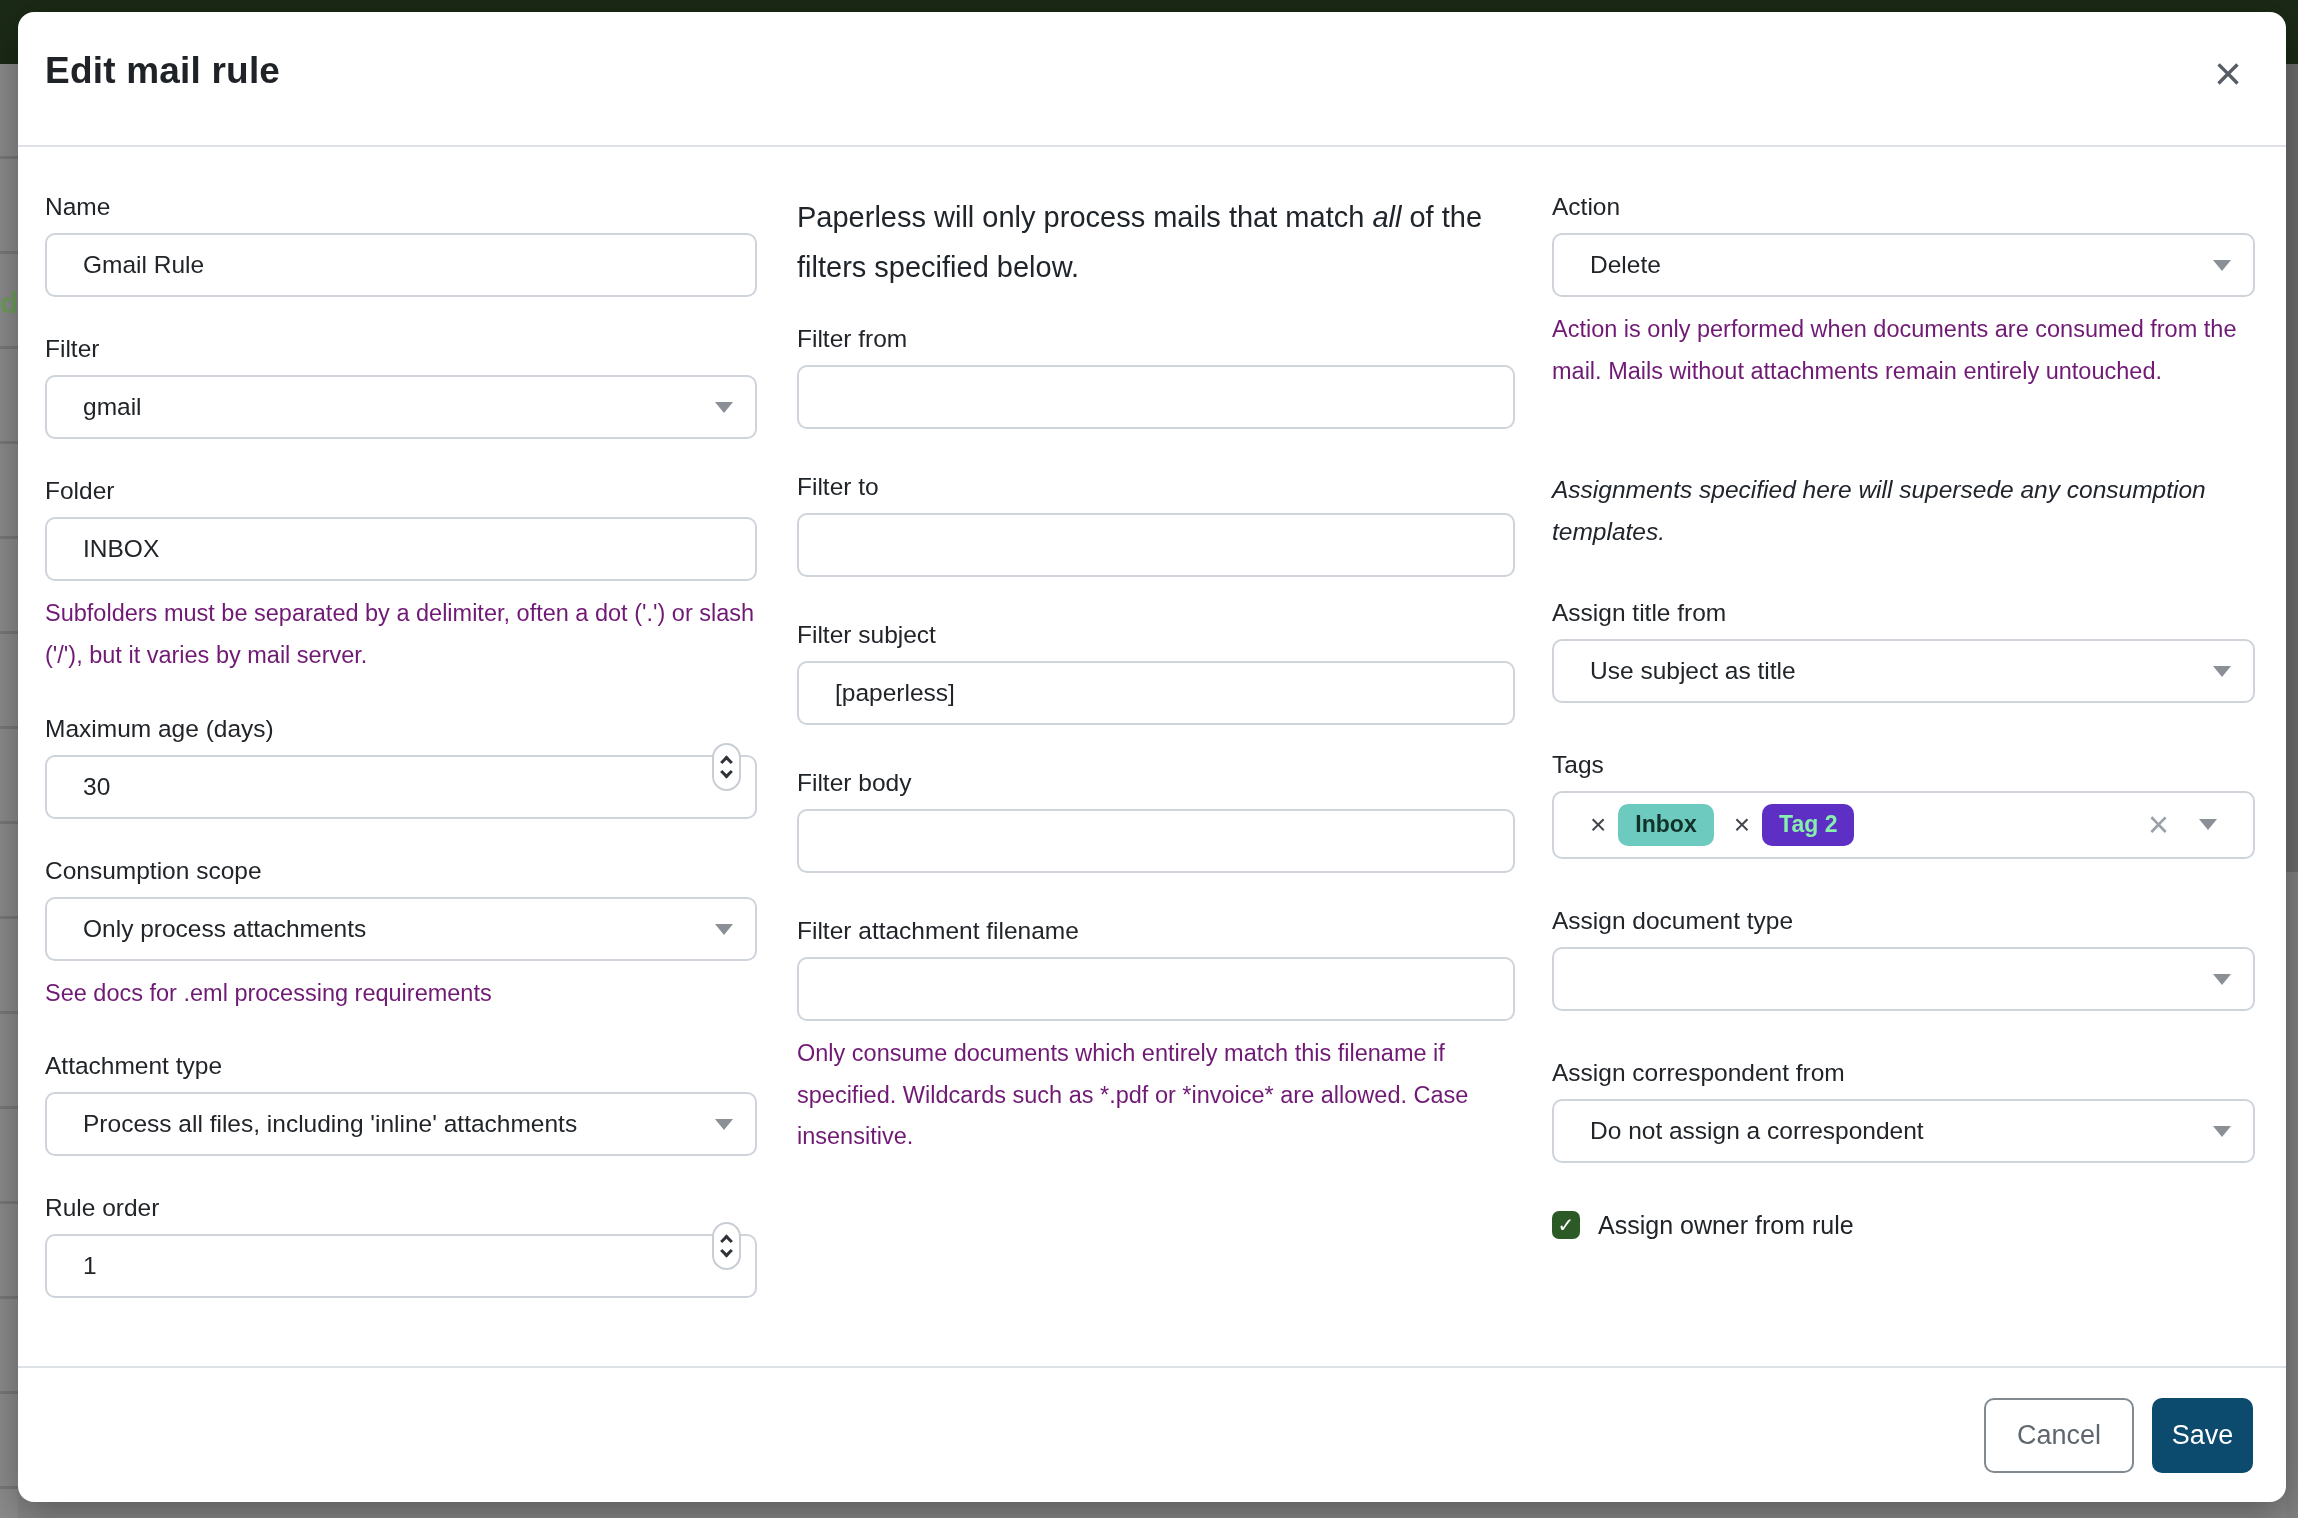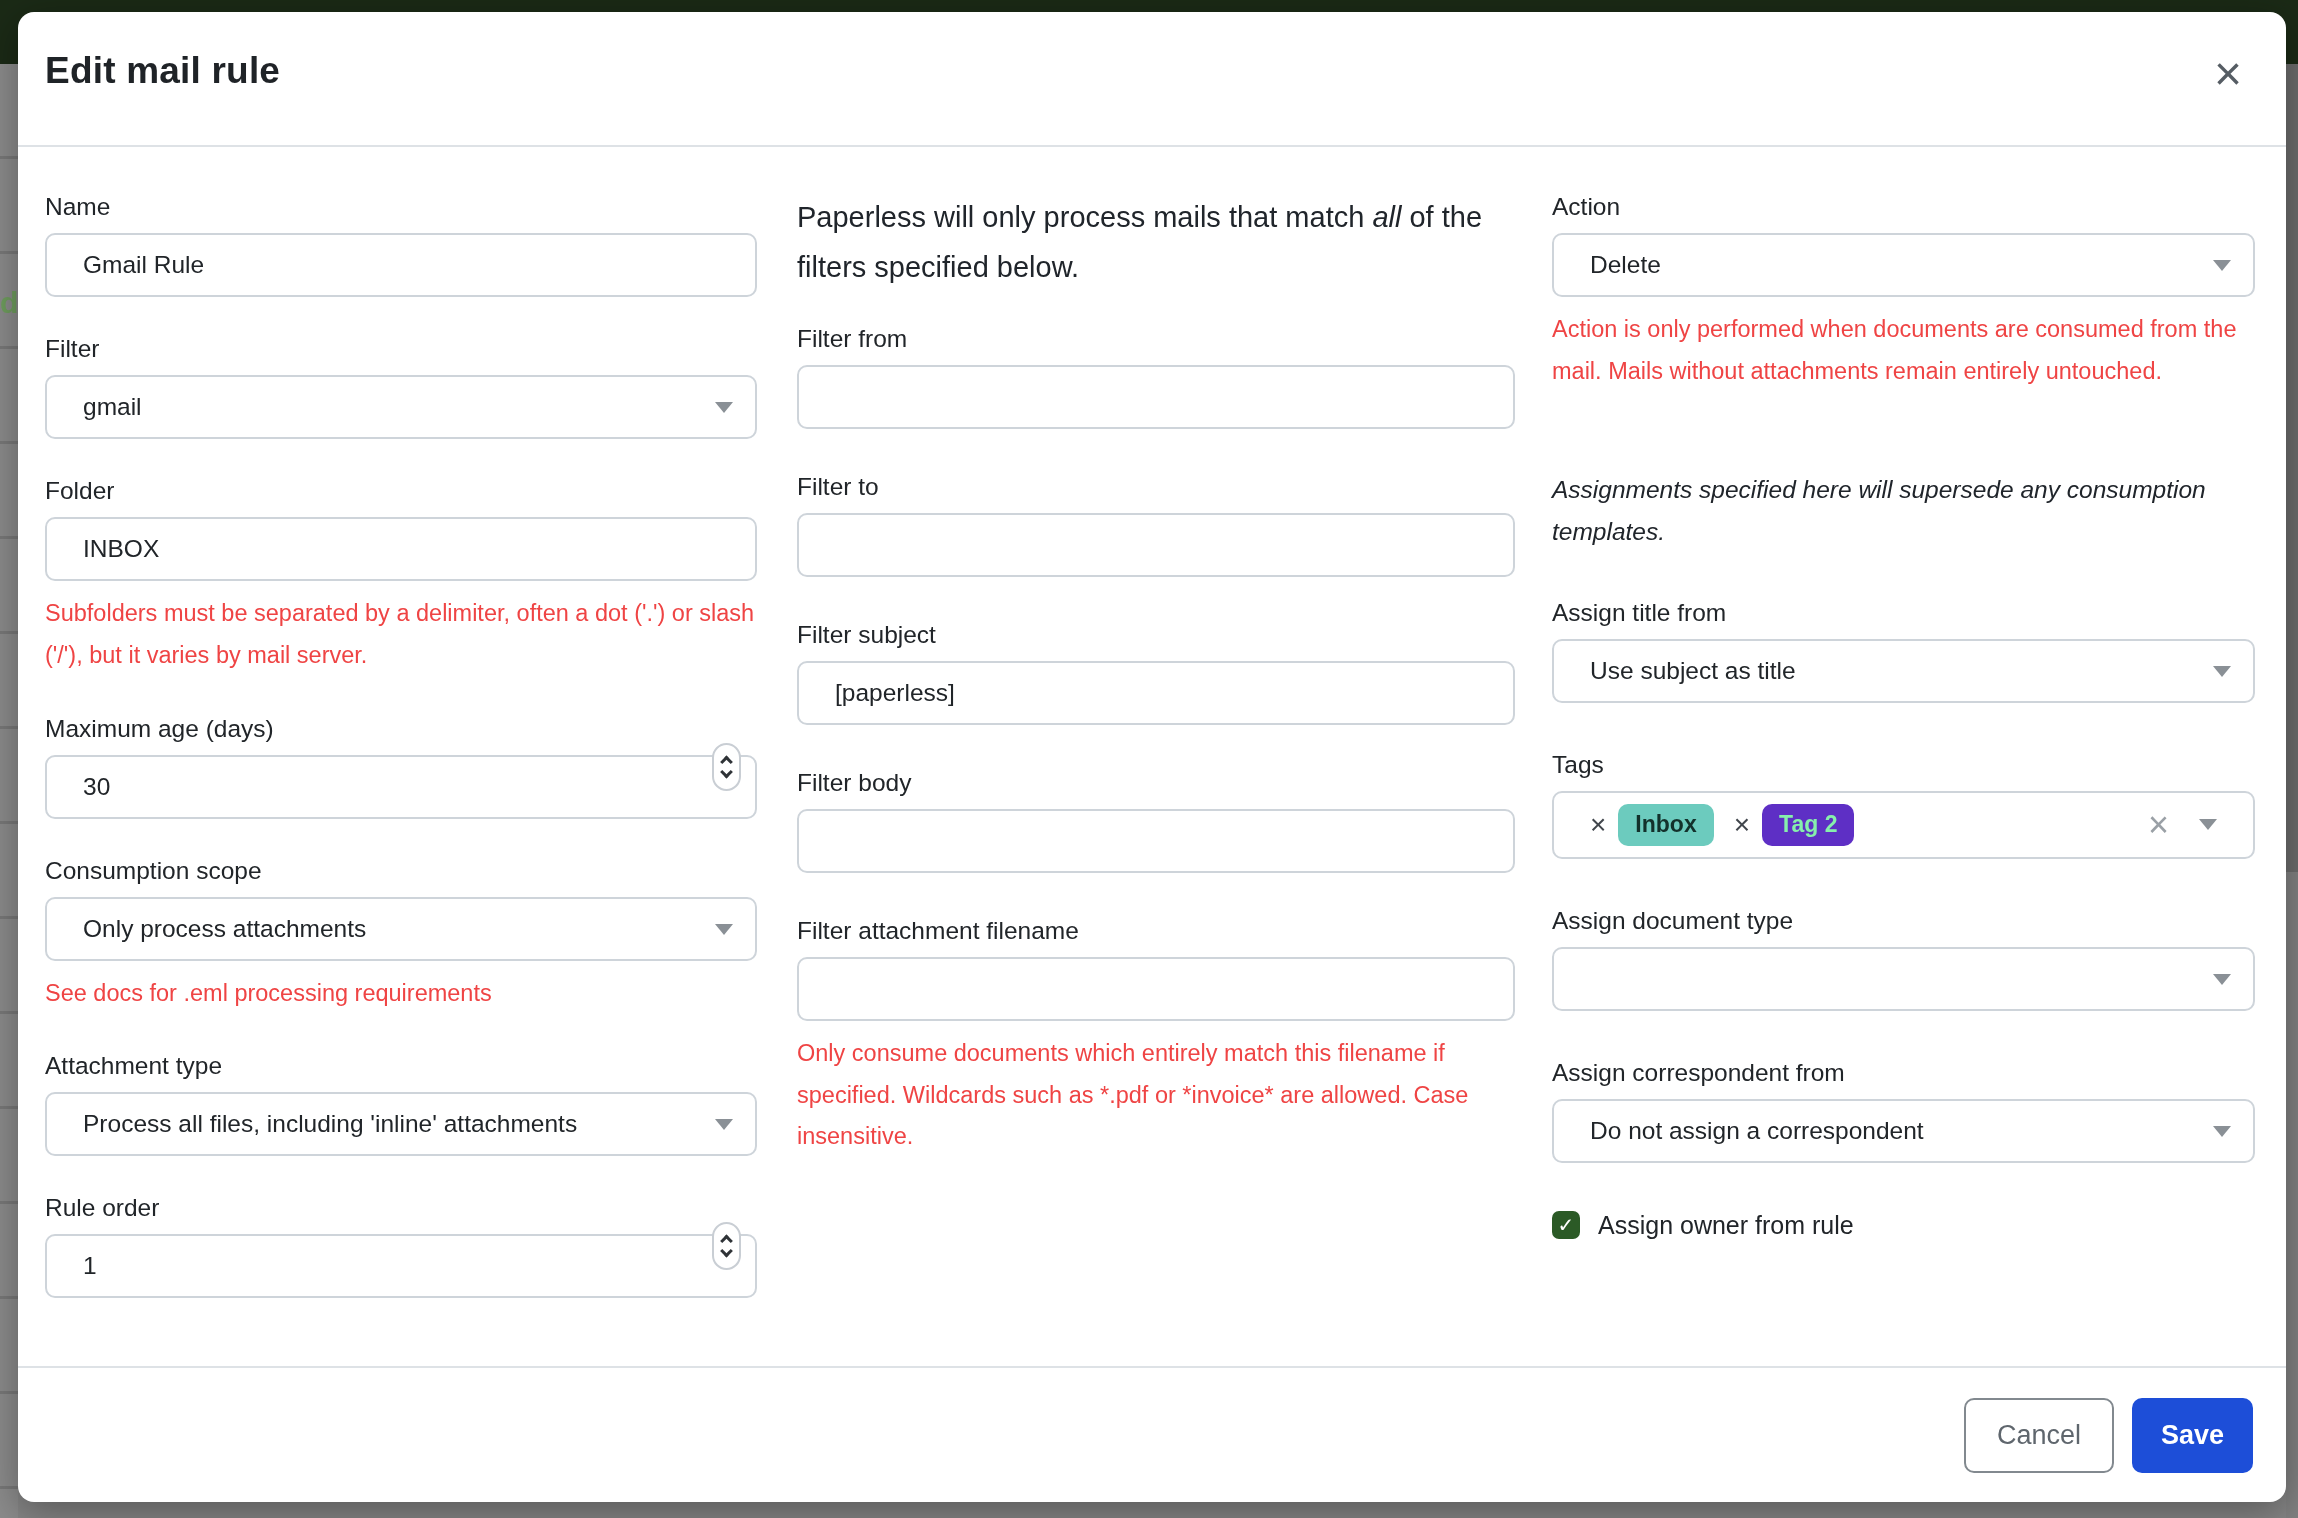--- a/index.html
+++ b/index.html
@@ -32,21 +32,21 @@
   .field { margin-bottom:38px; position:relative; }
   .col2 .field { margin-bottom:44px; }
   .col3 .field { margin-bottom:48px; }
 
   .control { position:relative; width:100%; height:64px; border:2px solid #ced4da; border-radius:10px;
     background:#fff; display:flex; align-items:center; padding:0 36px; font-size:24.5px; color:#212529; }
   input.control { outline:none; }
   .select .caret { position:absolute; right:22px; top:50%; margin-top:-5px; width:0; height:0;
     border-left:9px solid transparent; border-right:9px solid transparent; border-top:11px solid #8a9096; }
 
-  .help { font-size:23.5px; color:#ef4444; line-height:1.78; margin-top:12px; }
+  .help { font-size:23.5px; color:#701a75; line-height:1.78; margin-top:12px; }
 
   
   .spinner { position:absolute; right:16px; top:50%; transform:translateY(-50%); width:29px; height:48px;
     border:2px solid #c9ced4; border-radius:15px; display:flex; flex-direction:column; align-items:center; justify-content:center; background:#fff; }
   .chev { width:9px; height:9px; border-left:3px solid #2f3337; border-top:3px solid #2f3337; }
   .chev.up { transform:rotate(45deg) translate(1px,1px); margin-bottom:4px; }
   .chev.down { transform:rotate(225deg) translate(1px,1px); }
 
   
   .intro { font-size:29px; color:#20252b; line-height:1.72; margin-bottom:32px; max-width:700px; }
@@ -70,21 +70,21 @@
   .check-row { display:flex; align-items:center; margin-top:6px; }
   .checkbox { width:28px; height:28px; border-radius:7px; background:#2b5a26; color:#fff; display:flex;
     align-items:center; justify-content:center; font-size:20px; font-weight:bold; }
   .check-label { font-size:25px; color:#212529; margin-left:18px; }
 
   
   .modal-footer { flex:0 0 136px; border-top:2px solid #dee2e6; display:flex; justify-content:flex-end;
     align-items:flex-start; padding:30px 33px 0 0; }
   .btn { height:75px; border-radius:10px; font-size:27px; display:inline-flex; align-items:center; justify-content:center; cursor:default; }
   .btn-cancel { width:150px; background:#fff; border:2px solid #82898f; color:#5f666d; margin-right:18px; }
-  .btn-save { width:121px; background:#1d4ed8; border:none; color:#ffffff;font-weight:bold; }
+  .btn-save { width:101px; background:#0c4a6e; border:none; color:#ffffff; }
 </style>
 </head>
 <body>
 
 <div id="screen">
 
   <div class="bg-navbar"></div>
   <div class="bg-left-strip">
     <span class="bg-left-text">d</span>
   </div>

